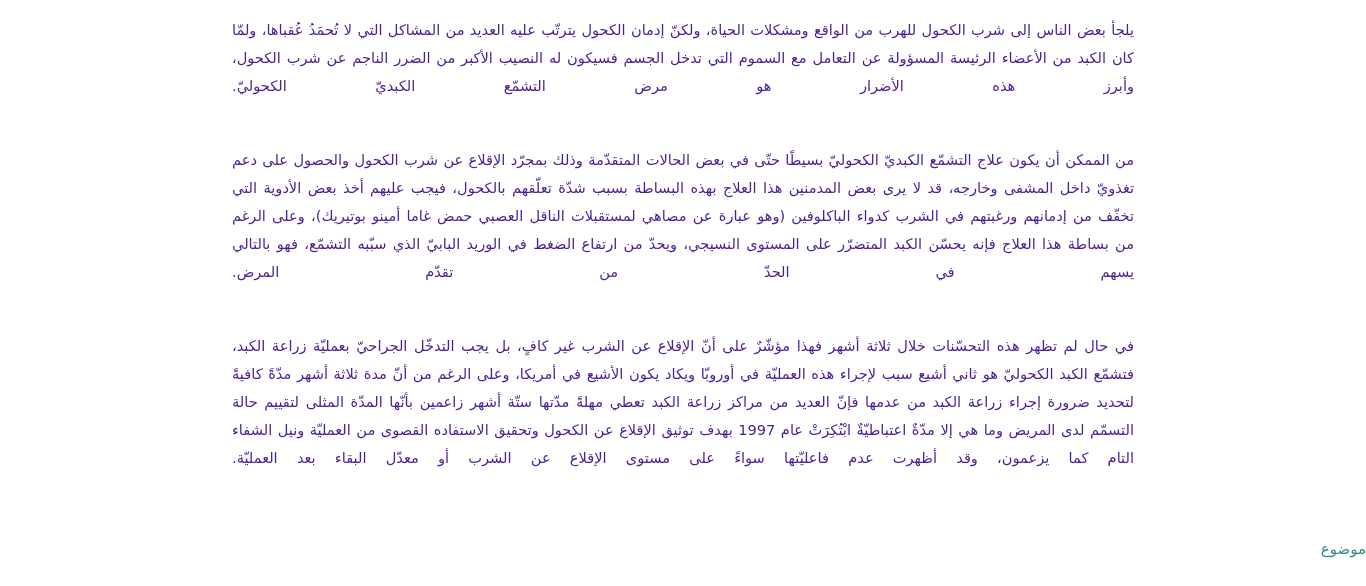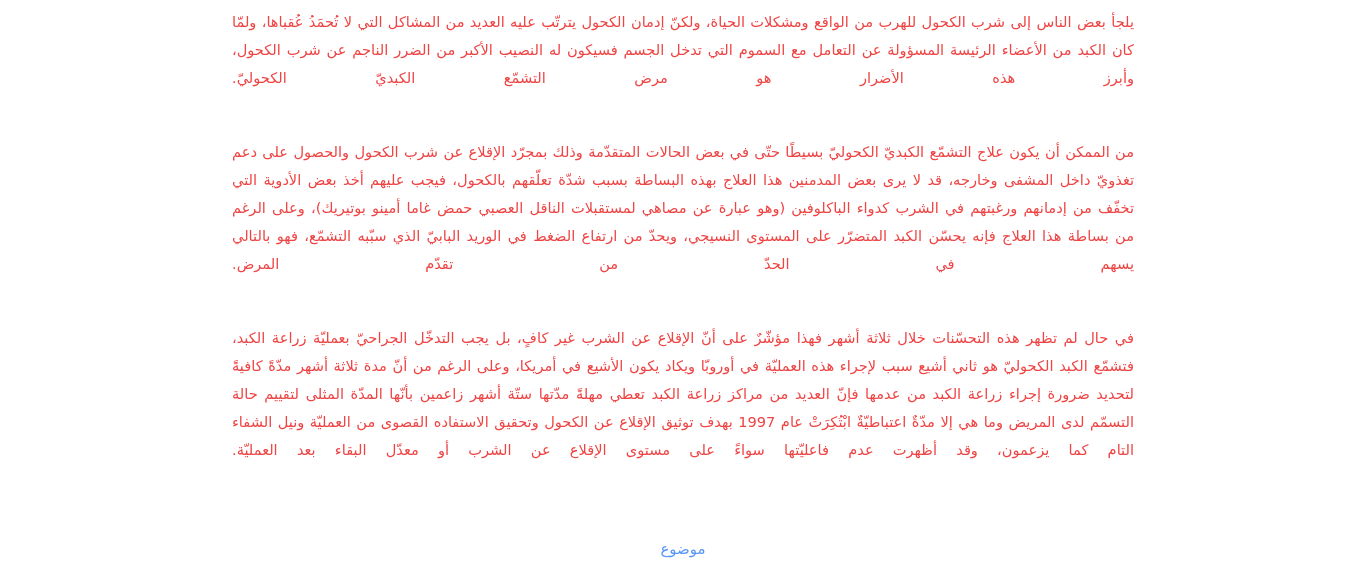--- a/index.html
+++ b/index.html
@@ -21,47 +21,46 @@
     height: 586px;
     padding: 8px 232px 0 232px;
     position: relative;
   }
   .doc-body {
     direction: rtl;
     text-align: justify;
     text-align-last: center;
   }
   p.para {
-    margin: 0 0 18px 0;
+    margin: 8px 0 18px 0;
     font-size: 14.6px;
     line-height: 1.92;
     text-indent: 0;
     text-align: justify;
     text-justify: inter-word;
     word-spacing: 0.5px;
-    color: #ef4444;
+    color: #4c1d95;
   }
   p.para:last-child {
     margin-bottom: 0;
   }
   
   p.para::after {
     content: "";
     display: inline-block;
     width: 100%;
   }
   .watermark {
     position: absolute;
     left: 0;
     right: 0;
     bottom: 28px;
-    text-align: center;
     font-family: "DejaVu Sans", "Liberation Sans", sans-serif;
     font-size: 15px;
-    color: #3b82f6;
+    color: #0f766e;
     letter-spacing: 1px;
     pointer-events: none;
     user-select: none;
     opacity: 0.85;
   }
 </style>
 </head>
 <body>
 
 <div class="page">

